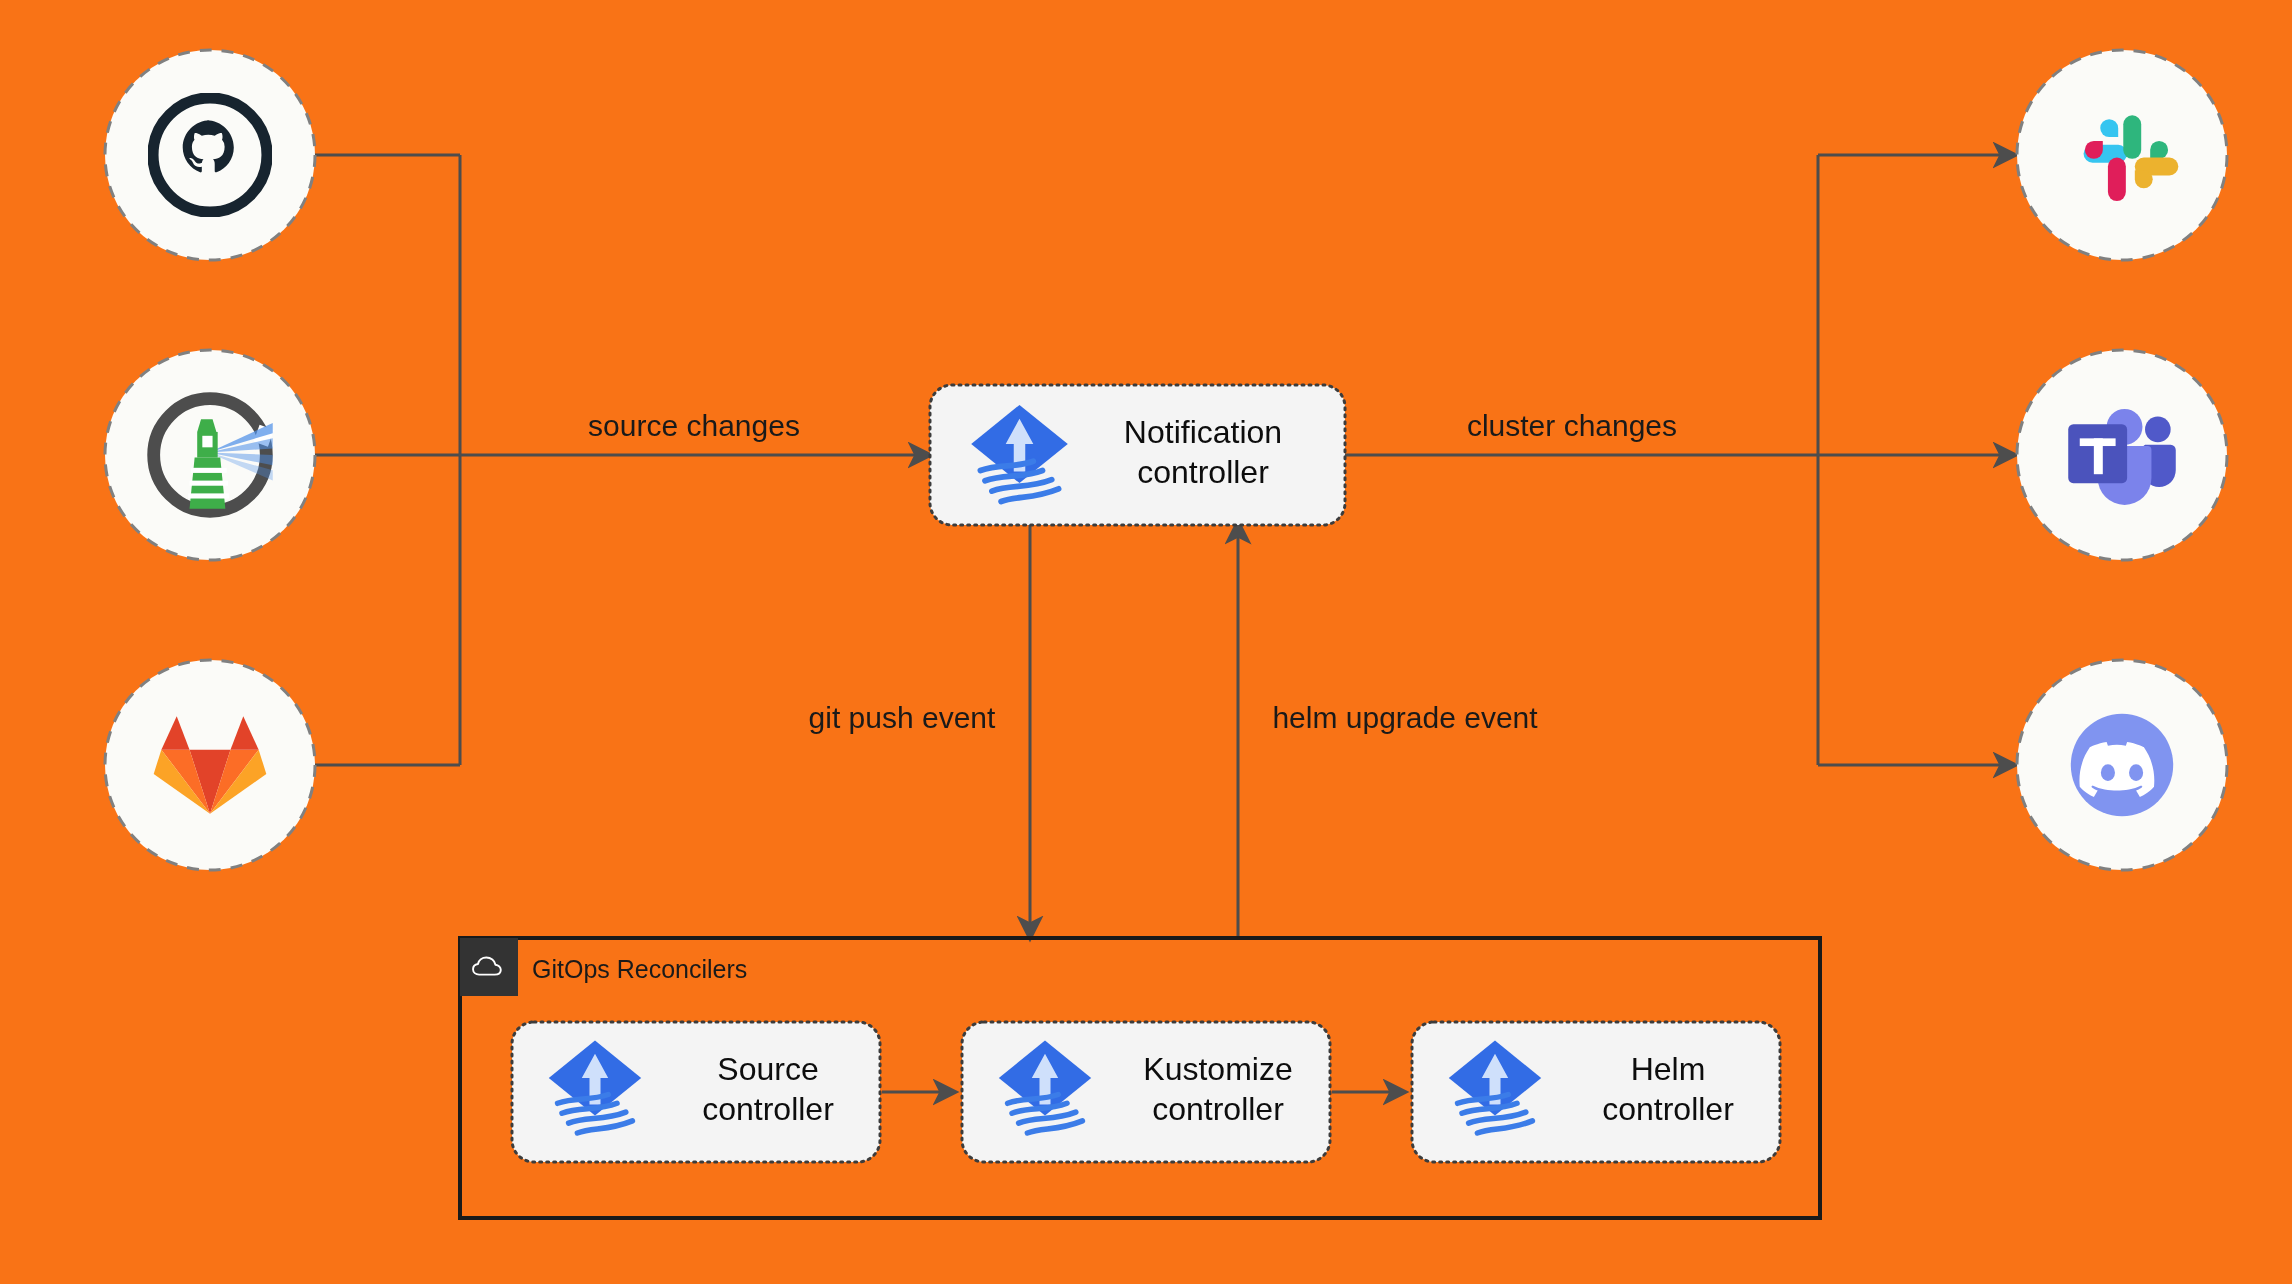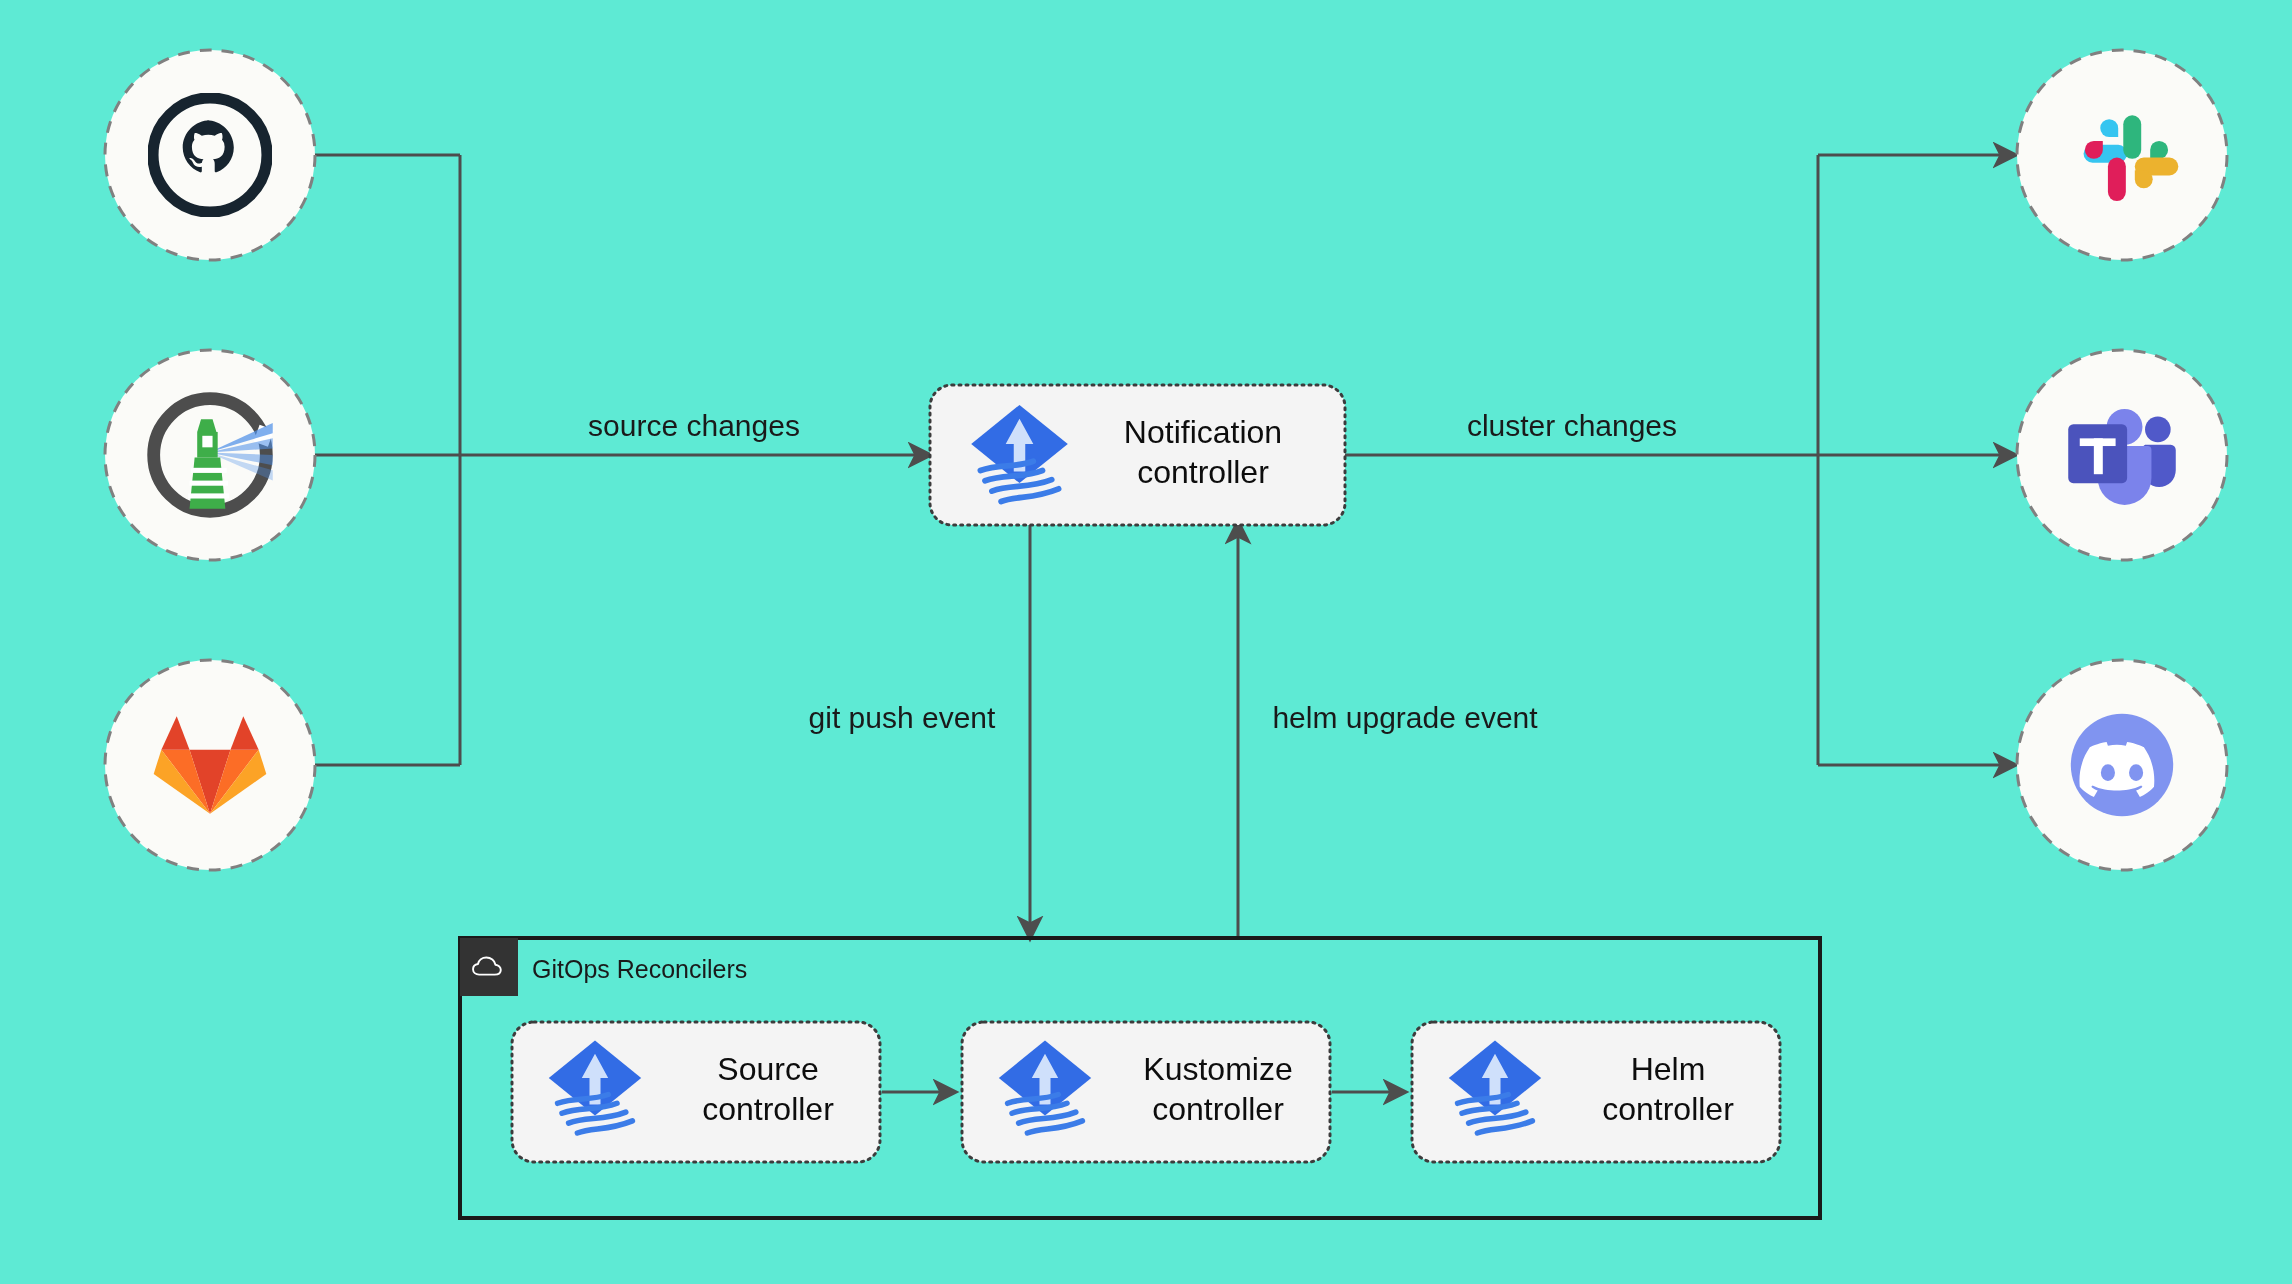--- a/index.html
+++ b/index.html
@@ -10,21 +10,21 @@
   body {
     font-family: "Liberation Sans", sans-serif;
     width: 2292px;
     height: 1284px;
     overflow: hidden;
   }
   #diagram-root {
     position: relative;
     width: 2292px;
     height: 1284px;
-    background: #5eead4;
+    background: #f97316;
   }
   svg.layer {
     position: absolute;
     top: 0;
     left: 0;
     width: 2292px;
     height: 1284px;
   }
   .edge-line {
     fill: none;

